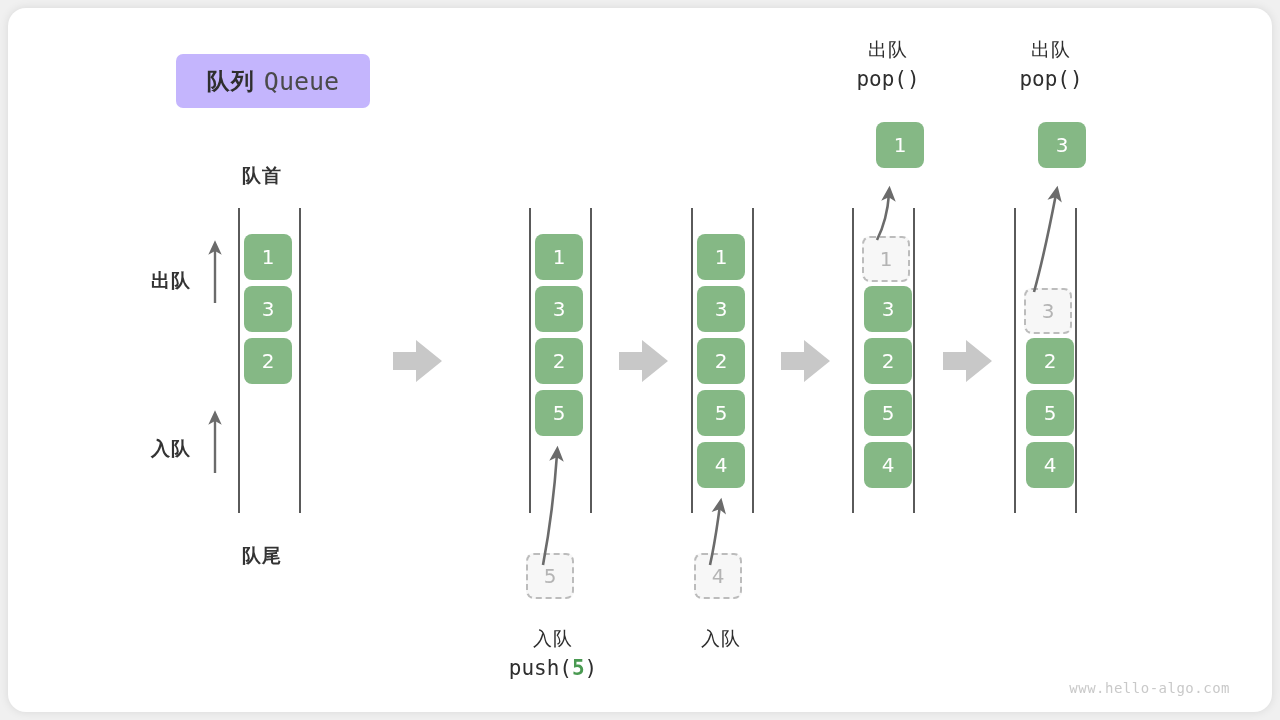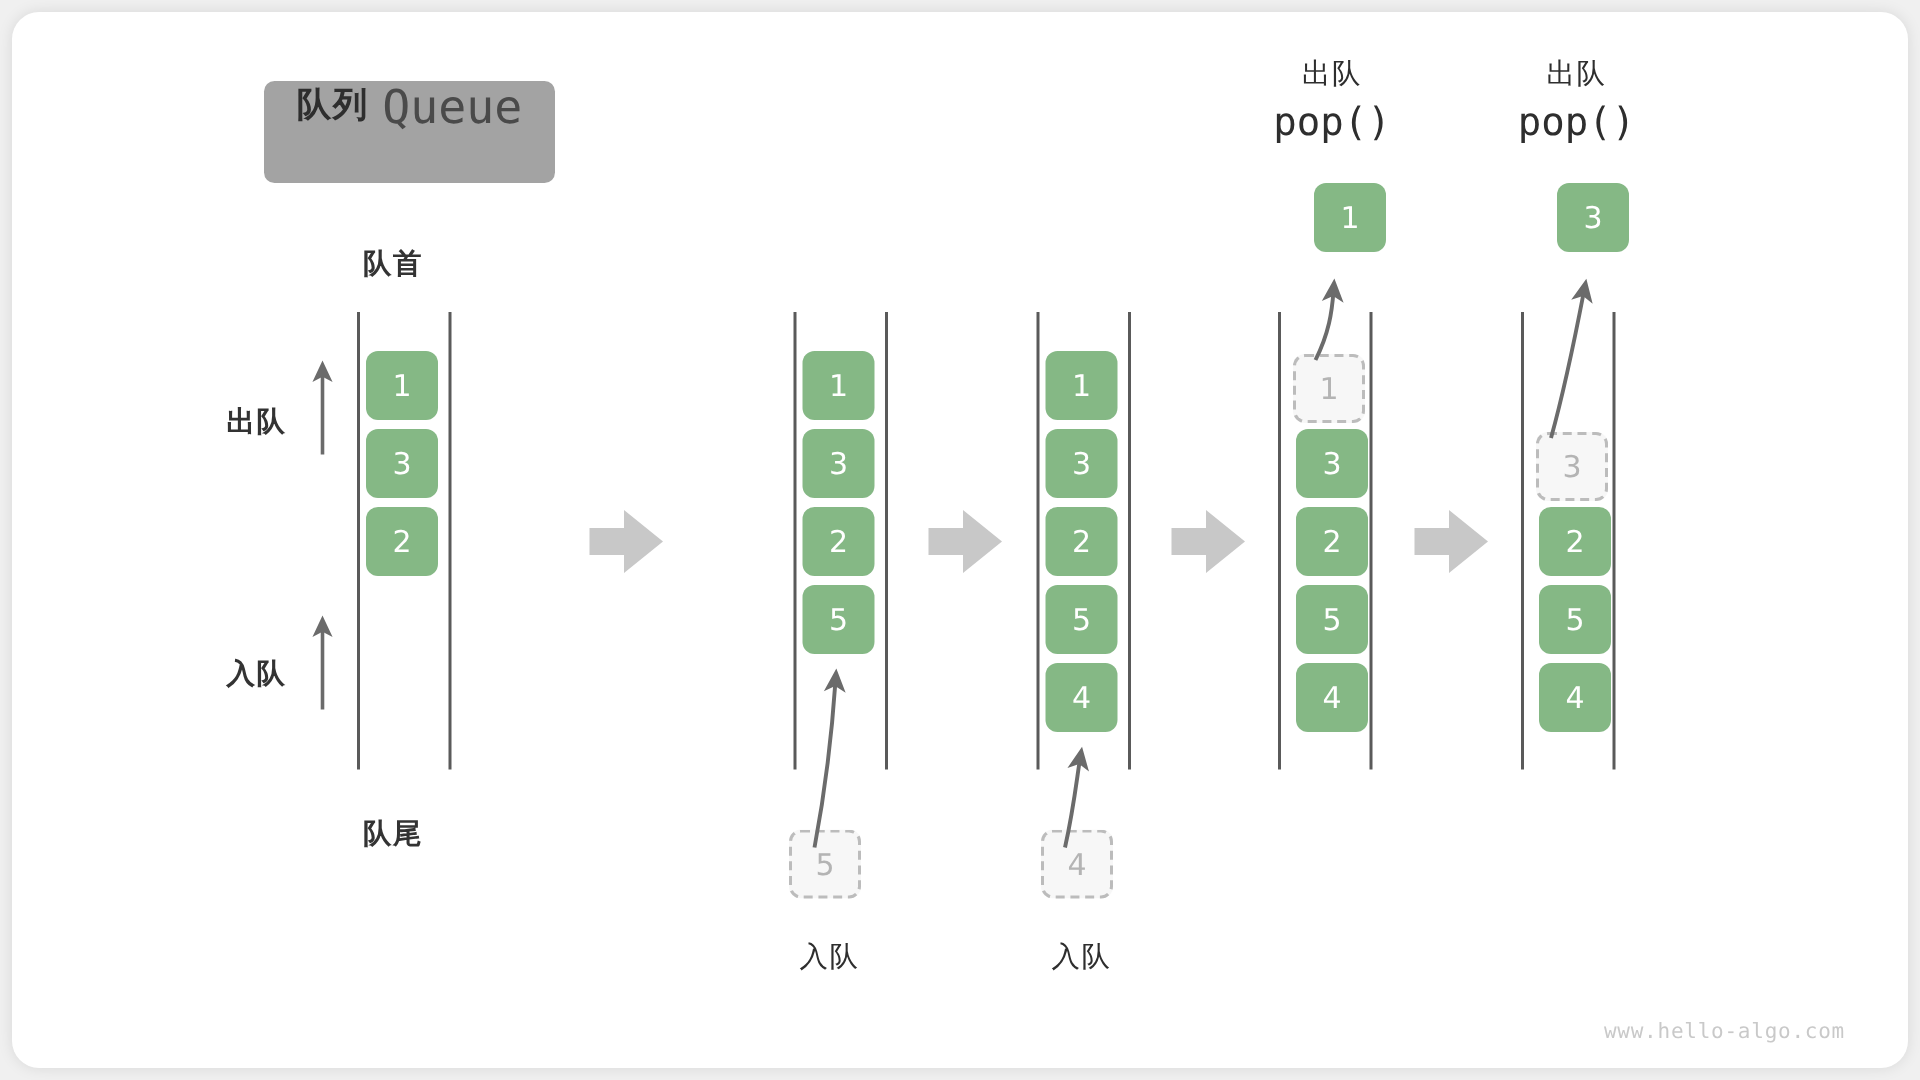--- a/index.html
+++ b/index.html
@@ -25,35 +25,36 @@
     border-radius: 18px;
     box-shadow: 0 0 10px rgba(0,0,0,0.10);
   }
 
   
   .title-pill {
     position: absolute;
     left: 168px;
     top: 46px;
     width: 194px;
-    height: 68px;
-    background: #a3a3a3;
+    height: 54px;
+    background: #c4b5fd;
     border-radius: 7px;
     display: flex;
+    align-items: center;
     justify-content: center;
     gap: 9px;
   }
   .title-cn {
     font-size: 23px;
     font-weight: bold;
     color: #2e2e2e;
     letter-spacing: 1px;
   }
   .title-en {
-    font-size: 31px;
+    font-size: 25px;
     color: #4a4a4a;
     font-family: "DejaVu Sans Mono", "Liberation Mono", monospace;
   }
 
   
   .cn-label {
     position: absolute;
     font-size: 19px;
     font-weight: bold;
     color: #333333;
@@ -67,21 +68,21 @@
     line-height: 1.45;
   }
   .op-caption .cn {
     display: block;
     font-size: 19px;
     color: #2e2e2e;
     letter-spacing: 1px;
   }
   .op-caption .code {
     display: block;
-    font-size: 26px;
+    font-size: 21px;
     color: #2e2e2e;
     font-family: "DejaVu Sans Mono", "Liberation Mono", monospace;
   }
   .op-caption .code .val {
     color: #4a9a52;
     font-weight: bold;
   }
 
   
   .rail {
@@ -166,20 +167,21 @@
     <div class="box" style="left:236px; top:278px;">3</div>
     <div class="box" style="left:236px; top:330px;">2</div>
 
     <div class="box" style="left:527px; top:226px;">1</div>
     <div class="box" style="left:527px; top:278px;">3</div>
     <div class="box" style="left:527px; top:330px;">2</div>
     <div class="box" style="left:527px; top:382px;">5</div>
     <div class="box ghost" style="left:518px; top:545px;">5</div>
     <div class="op-caption" style="left:435px; top:617px; width:220px;">
       <span class="cn">入队</span>
+      <span class="code"><span>push(</span><span class="val">5</span><span>)</span></span>
     </div>
 
     <div class="box" style="left:689px; top:226px;">1</div>
     <div class="box" style="left:689px; top:278px;">3</div>
     <div class="box" style="left:689px; top:330px;">2</div>
     <div class="box" style="left:689px; top:382px;">5</div>
     <div class="box" style="left:689px; top:434px;">4</div>
     <div class="box ghost" style="left:686px; top:545px;">4</div>
     <div class="op-caption" style="left:603px; top:617px; width:220px;">
       <span class="cn">入队</span>

